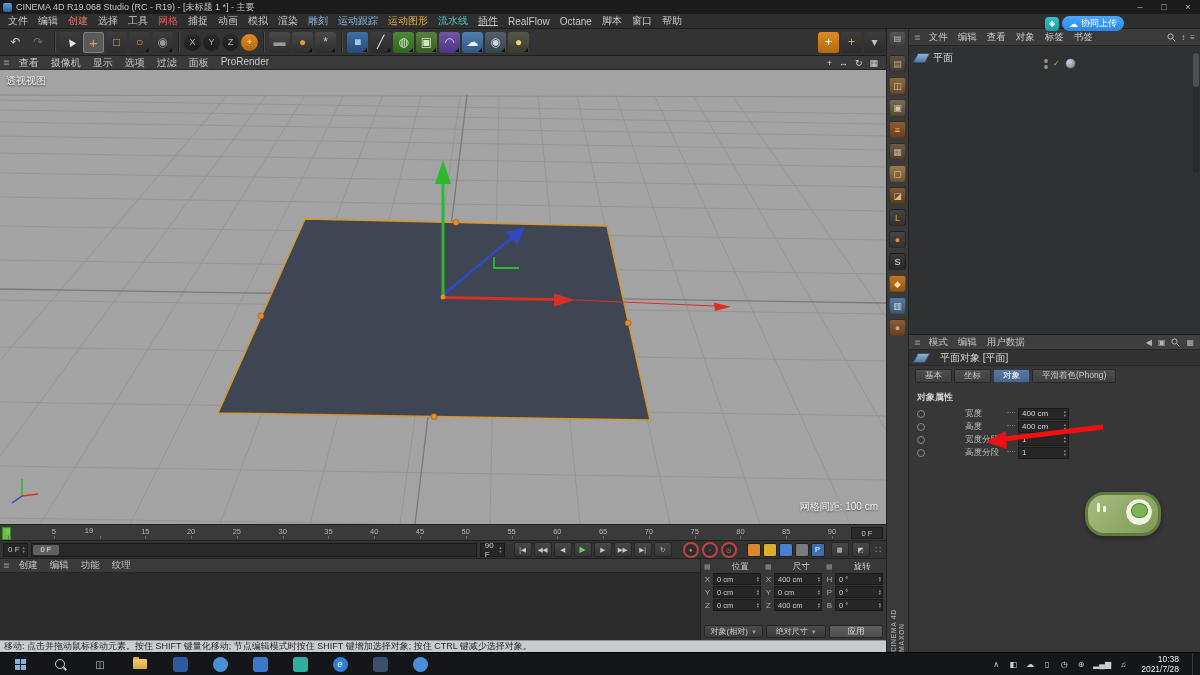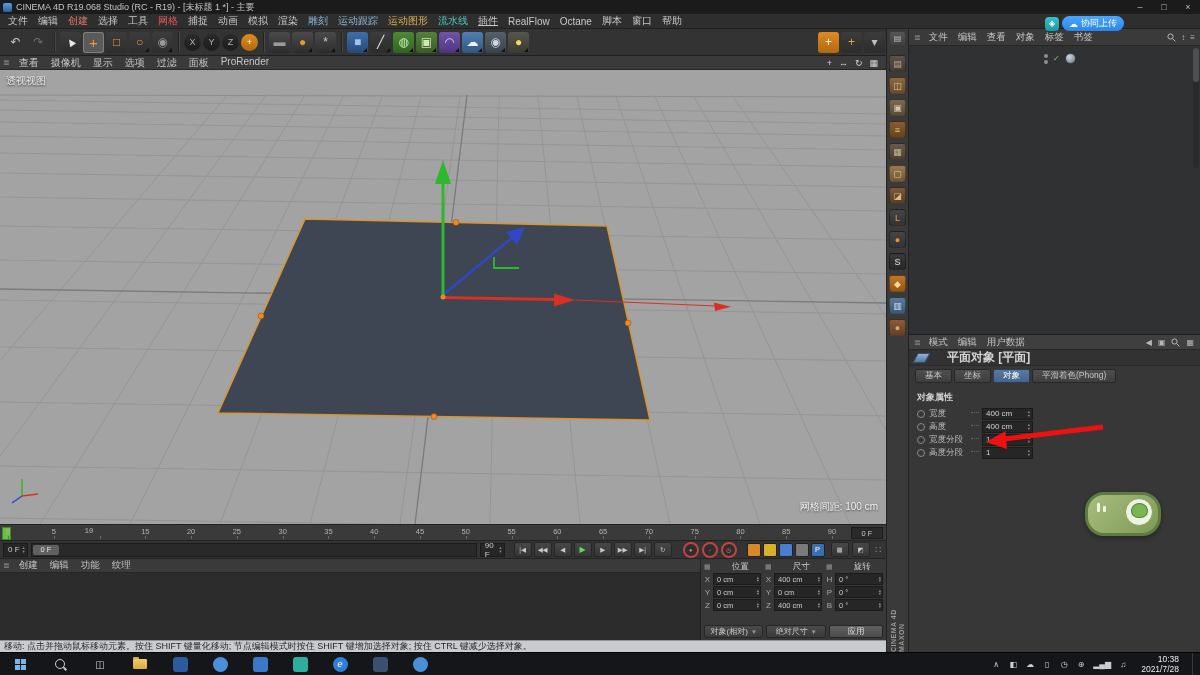--- a/index.html
+++ b/index.html
@@ -98,28 +98,28 @@
   .dot{width:4px;height:4px;border-radius:50%;background:#8f8f8f;}
   .check{color:#86c860;font-size:8px;}
   .tag-icon{width:9px;height:9px;border-radius:50%;background:radial-gradient(circle at 35% 30%,#cfd8df,#6a7680);border:1px solid #3c444c;}
   .om-scroll{position:absolute;right:1px;top:2px;width:6px;height:120px;background:#2a2a2a;border-radius:3px;}
   .om-scroll .thumb{width:6px;height:34px;background:#4d4f52;border-radius:3px;}
 
   
   .am-panel{left:908px;top:334px;width:292px;height:318px;background:#373737;border-left:1px solid #222;border-top:1px solid #1e1e1e;box-sizing:border-box;}
   .am-menubar{display:flex;align-items:center;height:14px;background:#3f3f3f;font-size:9.5px;color:#c6c6c6;border-bottom:1px solid #262626;padding:0 2px;}
   .am-right-icons{margin-left:auto;display:flex;gap:6px;align-items:center;color:#b8b8b8;font-size:8px;padding-right:4px;}
-  .am-title{display:flex;align-items:center;gap:19px;height:15px;padding-left:6px;font-size:12px;color:#d4d4d4;background:#323232;border-bottom:1px solid #2a2a2a;font-weight:bold;}
+  .am-title{display:flex;align-items:center;gap:12px;height:15px;padding-left:6px;font-size:10px;color:#d4d4d4;background:#323232;border-bottom:1px solid #2a2a2a;}
   .am-tabs{display:flex;gap:2px;padding:3px 0 3px 6px;}
   .am-tab{height:12px;padding:0 9px;background:linear-gradient(#4e4e4e,#3e3e3e);border:1px solid #272727;border-radius:2px;color:#c8c8c8;font-size:8.5px;display:flex;align-items:center;white-space:nowrap;}
   .am-tab.active{background:linear-gradient(#5a7aa2,#46648c);color:#fff;border-color:#2d3d55;}
   .am-section{font-size:9px;color:#d0d0d0;font-weight:bold;padding:5px 0 3px 8px;}
   .prop-row{display:flex;align-items:center;height:13px;padding-left:8px;font-size:8.5px;color:#bdbdbd;}
   .prop-circle{width:6px;height:6px;border:1px solid #8a8a8a;border-radius:50%;margin-right:4px;flex:0 0 auto;}
-  .prop-label{width:42px;white-space:nowrap;overflow:hidden;}
+  .prop-label{width:42px;white-space:nowrap;overflow:hidden;margin-left:36px;}
   .prop-leader{width:8px;border-bottom:1px dotted #6a6a6a;margin:0 3px 3px 0;}
   .pfield{width:44px;height:10px;background:#262626;border:1px solid #1a1a1a;color:#d2d2d2;font-size:8px;display:flex;align-items:center;padding:0 2px 0 3px;}
   .pfield .arrow{margin-left:auto;color:#aaa;font-size:6px;}
 
   
   .watermark{left:1085px;top:492px;width:70px;height:38px;border-radius:19px;background:linear-gradient(135deg,#a8bd7e,#7e9a56);border:3px solid #5f7a42;box-shadow:0 2px 5px rgba(0,0,0,.35);}
   .wm-circle{position:absolute;right:5px;top:3px;width:26px;height:26px;border-radius:50%;background:#eef2e0;border:1px solid #8aa060;}
   .wm-blob{position:absolute;right:10px;top:8px;width:15px;height:13px;border-radius:50% 50% 45% 45%;background:#7cb553;border:1px solid #55843a;}
   .wm-mark{position:absolute;background:#f0f4e4;border-radius:1px;}
 
@@ -582,20 +582,24 @@
     <span class="om-right-icons">
       <svg width="9" height="9">
         <circle cx="3.5" cy="3.5" r="2.6" stroke="#b8b8b8" fill="none" stroke-width="1"></circle>
         <line x1="5.6" y1="5.6" x2="8.4" y2="8.4" stroke="#b8b8b8" stroke-width="1"></line>
       </svg>
       <span>↕</span>
       <span>≡</span>
     </span>
   </div>
   <div class="om-content">
+    <div class="om-row">
+      <span class="plane-glyph"></span>
+      <span>平面</span>
+    </div>
     <div class="om-toggles">
       <span class="dotcol">
           <span class="dot"></span>
           <span class="dot"></span>
         </span>
       <span class="check">✓</span>
       <span class="tag-icon"></span>
     </div>
     <div class="om-scroll">
         <div class="thumb"></div>

